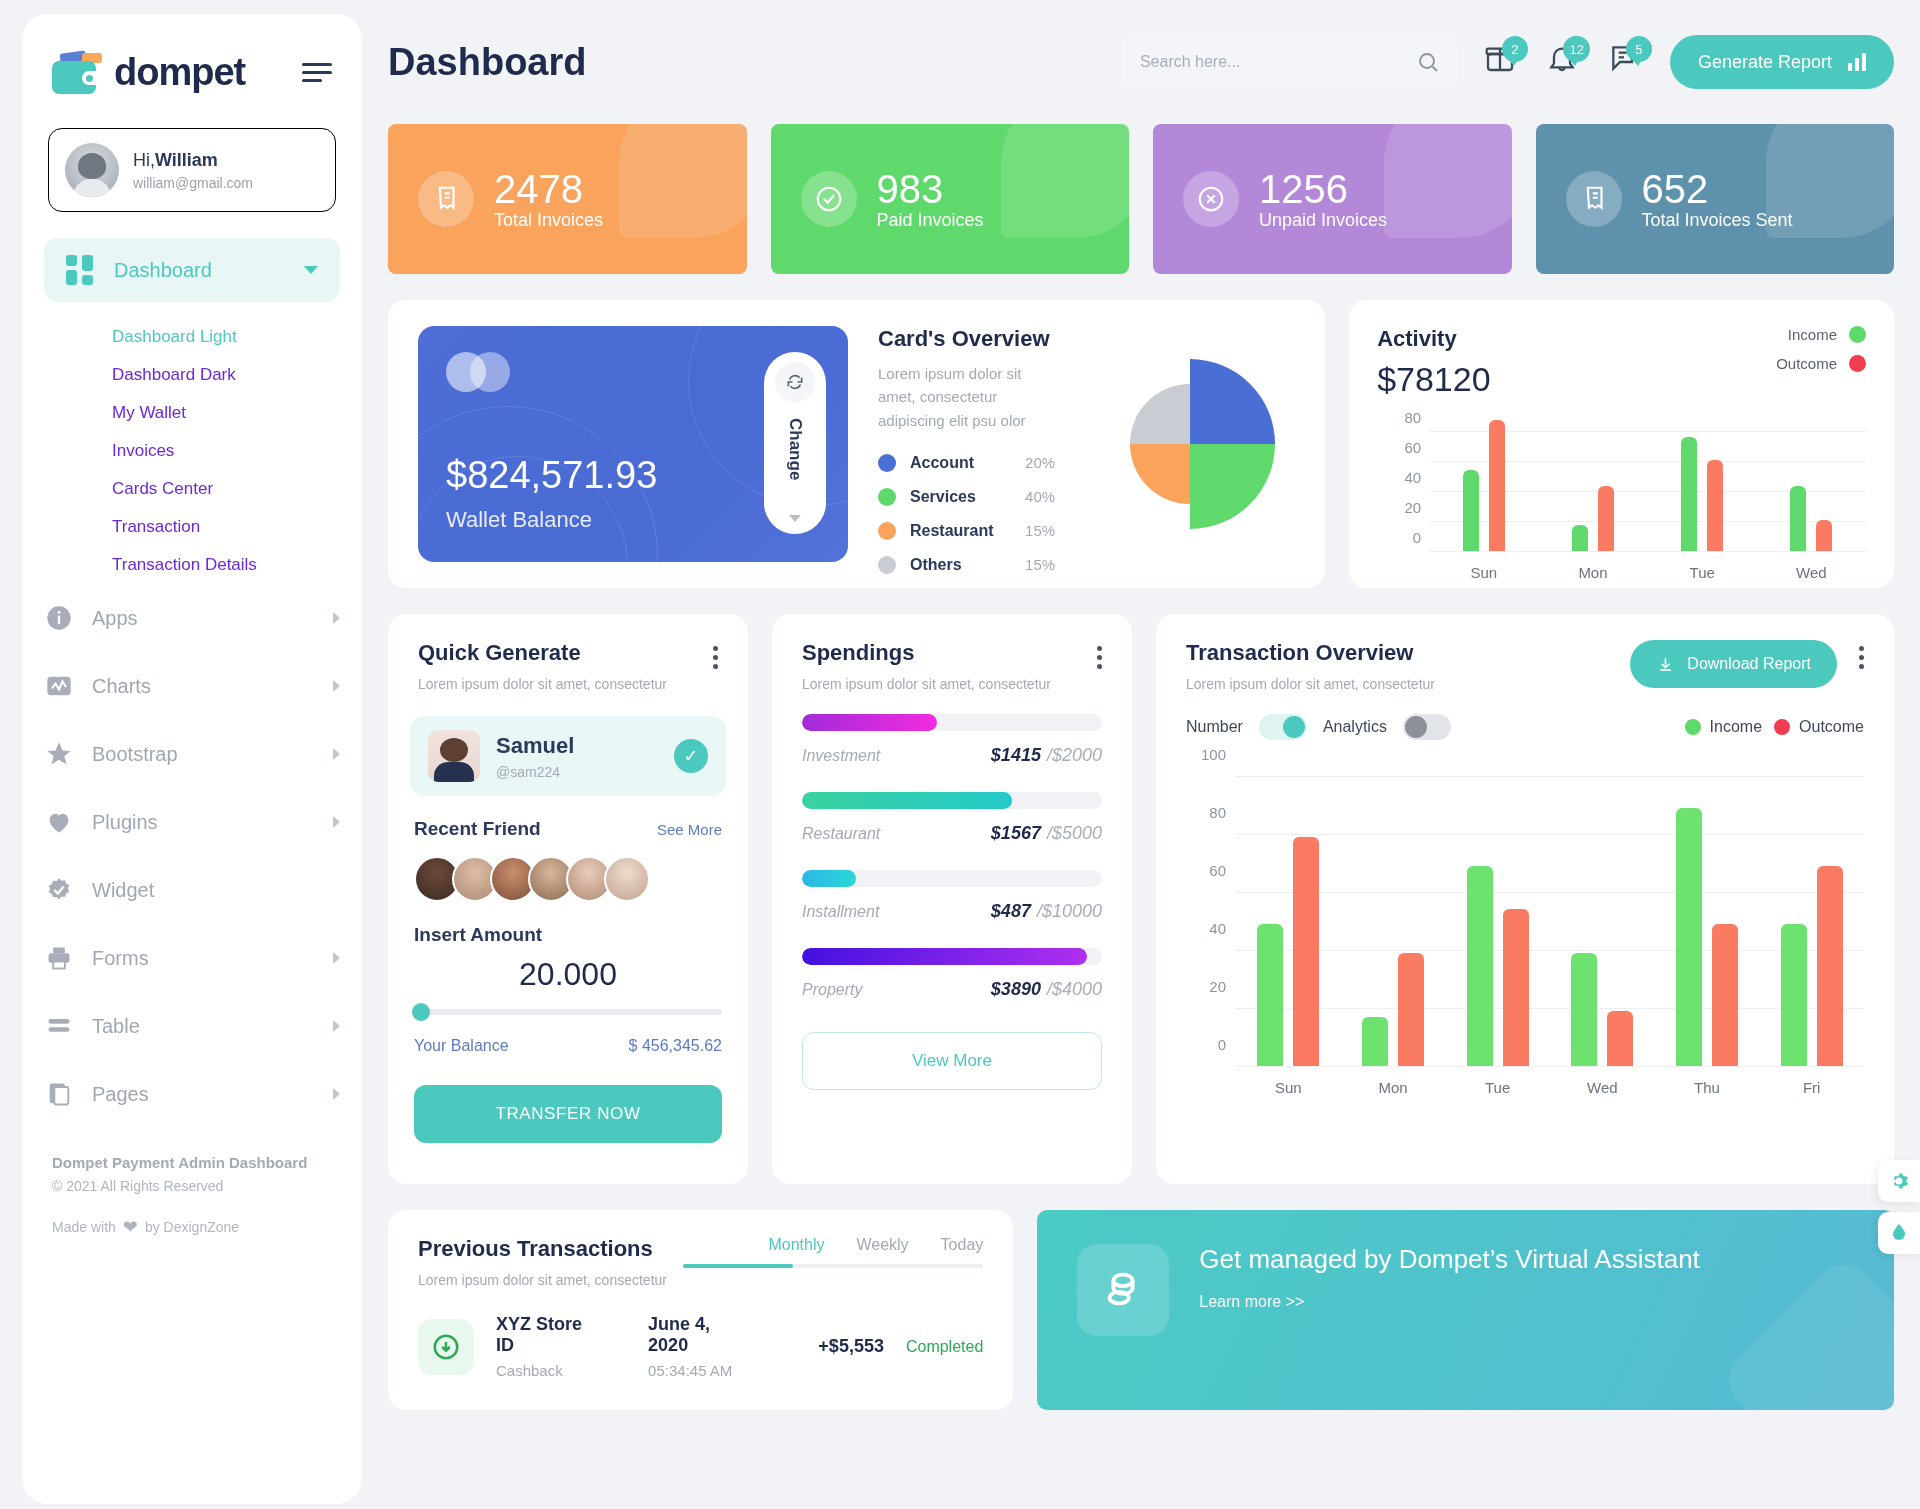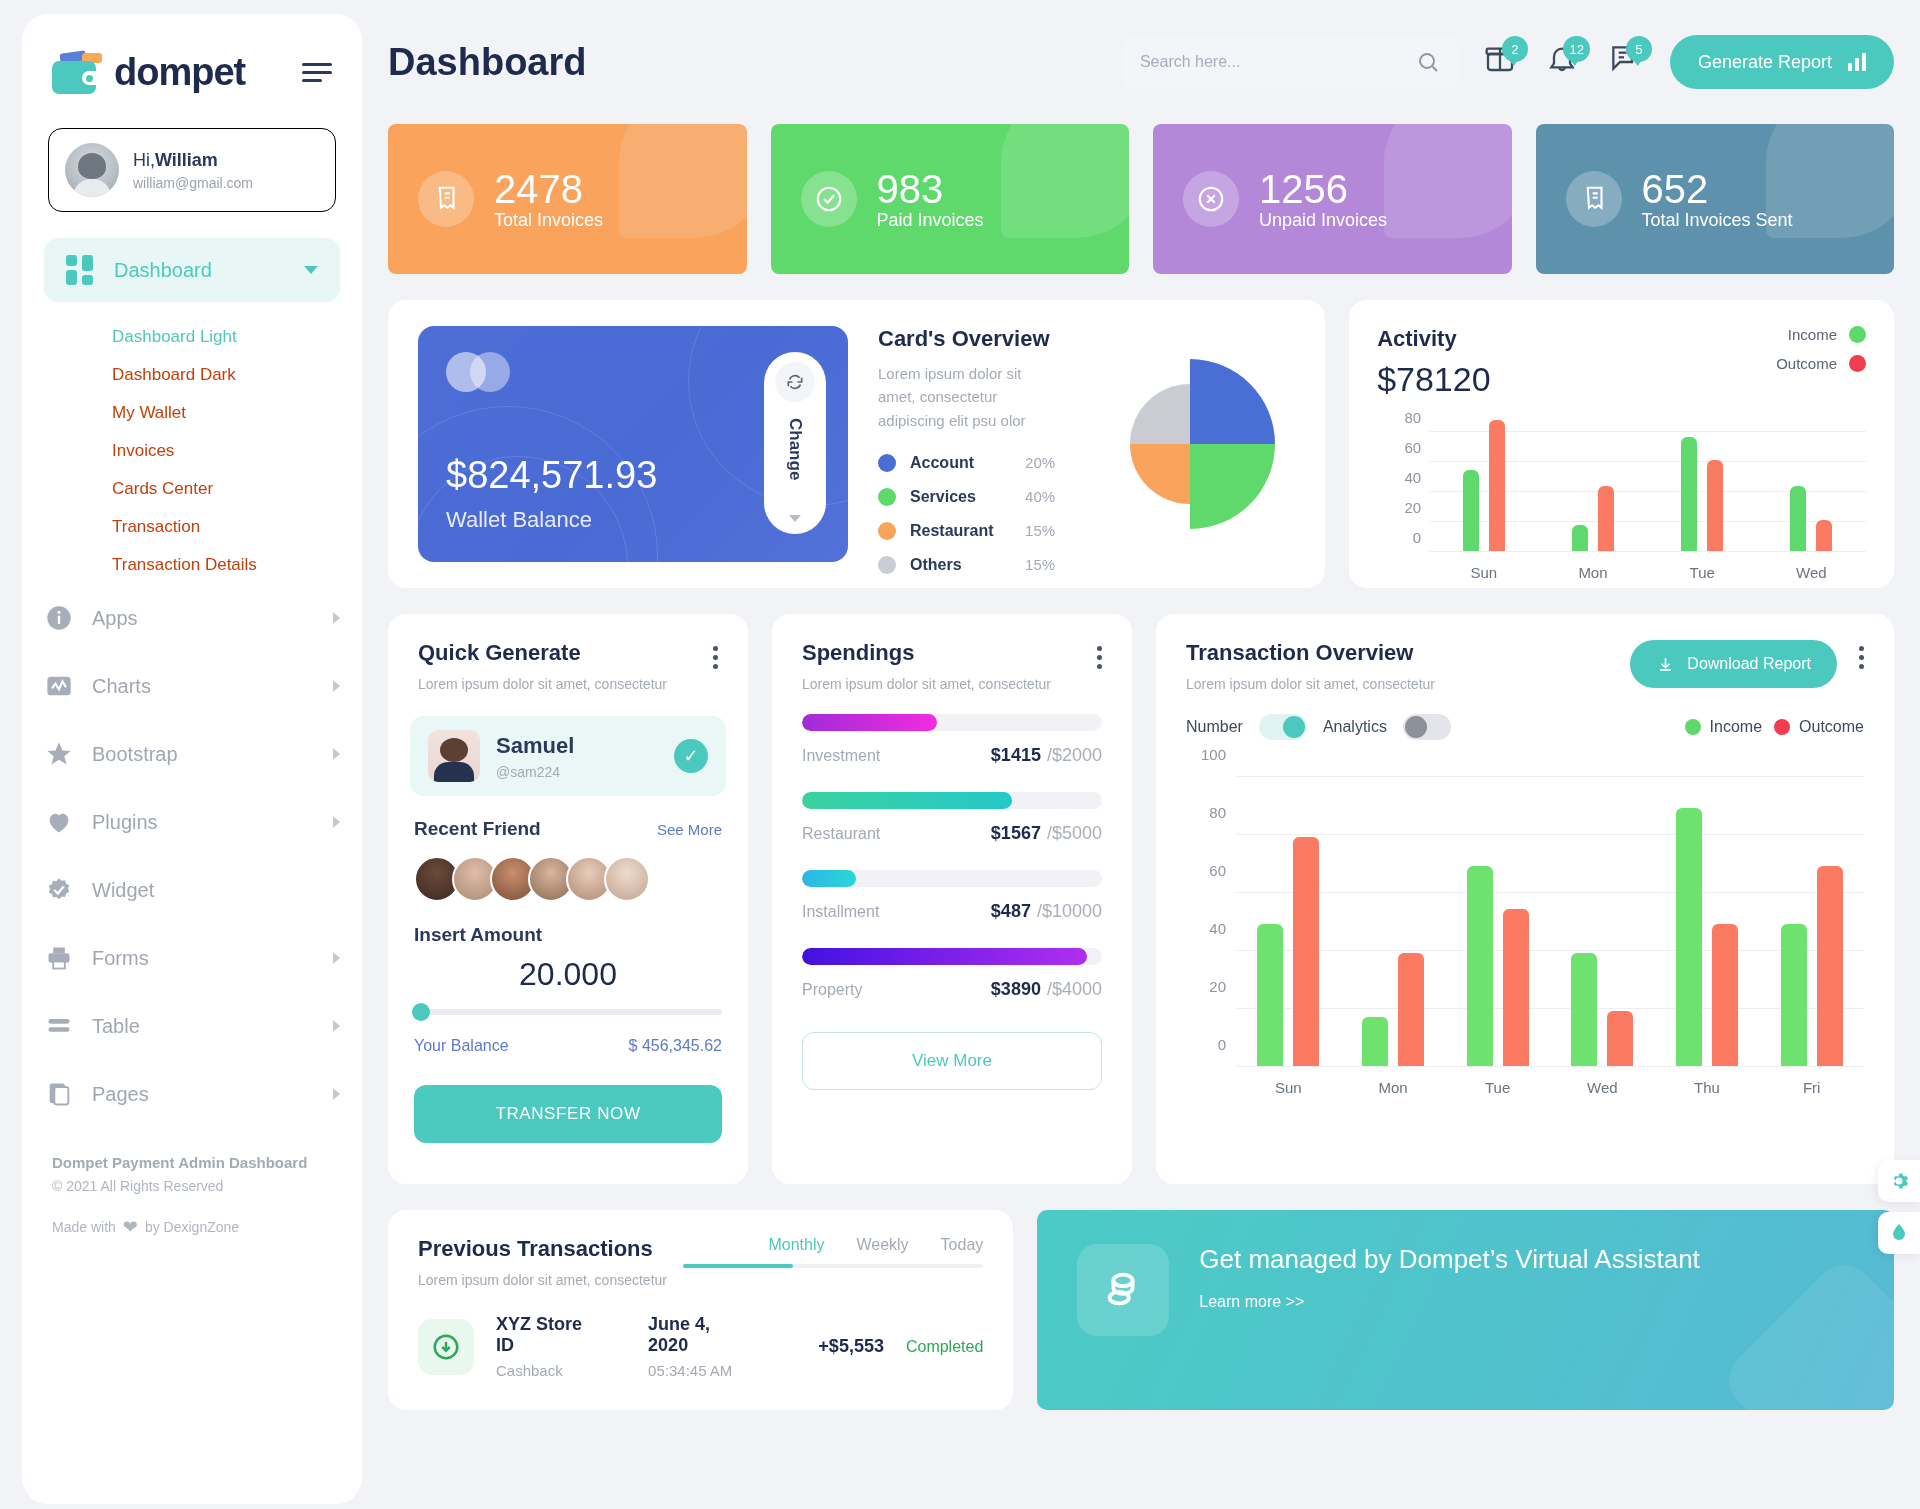--- a/index.html
+++ b/index.html
@@ -60,21 +60,21 @@
   .grid-ic i { position: absolute; background: #4cc9bf; border-radius: 3px; }
   .grid-ic i:nth-child(1){ left:0; top:0; width:11px; height:11px;}
   .grid-ic i:nth-child(2){ left:16px; top:0; width:11px; height:16px;}
   .grid-ic i:nth-child(3){ left:0; top:15px; width:11px; height:15px;}
   .grid-ic i:nth-child(4){ left:16px; top:20px; width:11px; height:10px;}
   .nav-active .nav-lbl { font-size: 20px; color: #4cc9bf; }
   .caret { margin-left: auto; width:0;height:0;border-left:7px solid transparent;
            border-right:7px solid transparent;border-top:8px solid #4cc9bf; }
 
   .subnav { padding: 16px 0 0 0; }
-  .subnav a { display:block; font-size: 17px; color: #c2410c; text-decoration:none;
+  .subnav a { display:block; font-size: 17px; color: #6d28d9; text-decoration:none;
               padding: 9px 0 9px 90px; cursor:pointer; }
   .subnav a.on { color: #4cc9bf; }
 
   .nav-item { display:flex; align-items:center; padding: 0 22px; height: 68px; cursor:pointer; }
   .nav-item .nav-lbl { font-size: 20px; color: #a0a7b3; }
   .nav-item .arrow { margin-left:auto; width:0;height:0;border-top:6px solid transparent;
                      border-bottom:6px solid transparent;border-left:7px solid #c2c8d1;}
   .mi { width:30px;height:30px;margin-right:18px;flex:0 0 30px;color:#a8aeb9;
         display:flex;align-items:center;justify-content:center;}
   .mi svg { width:28px;height:28px;fill:#a8aeb9; }
@@ -203,21 +203,21 @@
   .ins-amount { font-size:32px; color:#1f2b4d; text-align:center; padding-top: 10px; }
   .slider { margin: 16px 26px 0 26px; height: 6px; background:#e9ebf0; border-radius:3px; position:relative; cursor:pointer;}
   .slider i { position:absolute; left:-2px; top:-6px; width:18px;height:18px;border-radius:50%;background:#4cc9bf; }
   .bal-row { display:flex; padding: 22px 26px 0 26px; }
   .bal-l { font-size:16px; color:#5d7bc4; }
   .bal-r { margin-left:auto; font-size:16px; color:#5d7bc4; }
   .transfer-btn { margin: 30px 26px 0 26px; height: 58px; background:#4cc9bf; color:#fff;
                   border-radius: 12px; border:0; font-size:17px; letter-spacing:.6px;
                   cursor:pointer; width: calc(100% - 52px); font-family:inherit; }
 
-  .sp-list { padding: 22px 30px 0 30px; }
+  .sp-list { padding: 22px 30px 0 30px; font-style: italic; }
   .sp-item { margin-bottom: 26px; }
   .sp-track { height: 17px; background:#f1f2f6; border-radius: 9px; overflow:hidden; }
   .sp-fill { height: 100%; border-radius: 9px; }
   .sp-meta { display:flex; align-items:baseline; margin-top: 14px; }
   .sp-name { font-size:16px; color:#a3aab5; }
   .sp-val { margin-left:auto; font-size:18px; font-weight:700; color:#1f2b4d; }
   .sp-max { font-size:18px; color:#a8aeb9; margin-left:6px; }
   .view-more { margin: 6px 30px 0 30px; height: 58px; border:1px solid #bfe7e2;
                border-radius: 12px; background:#fff; color:#4cc9bf; font-size:17px;
                cursor:pointer; width: calc(100% - 60px); font-family:inherit; }

